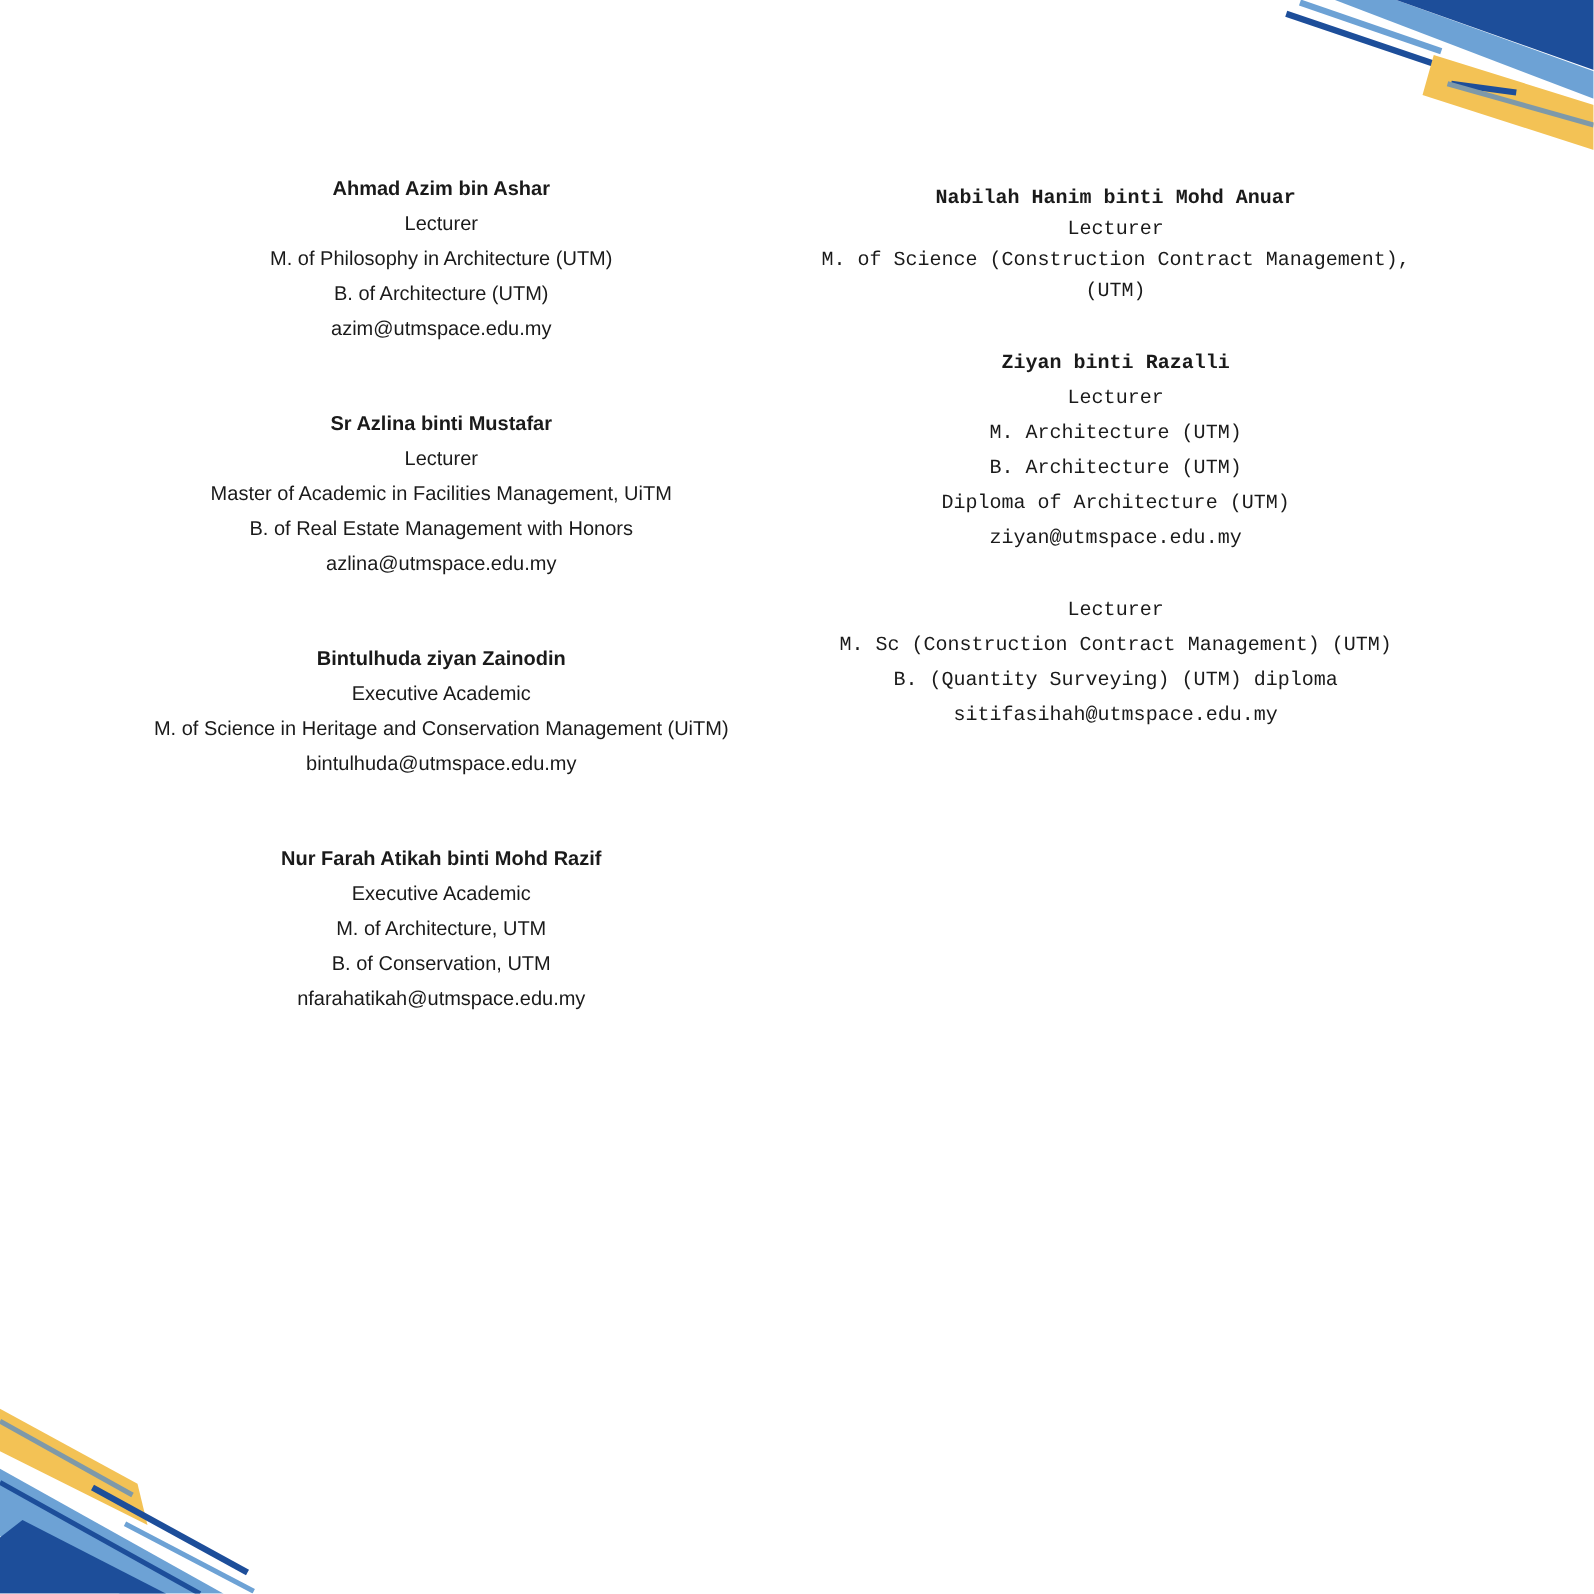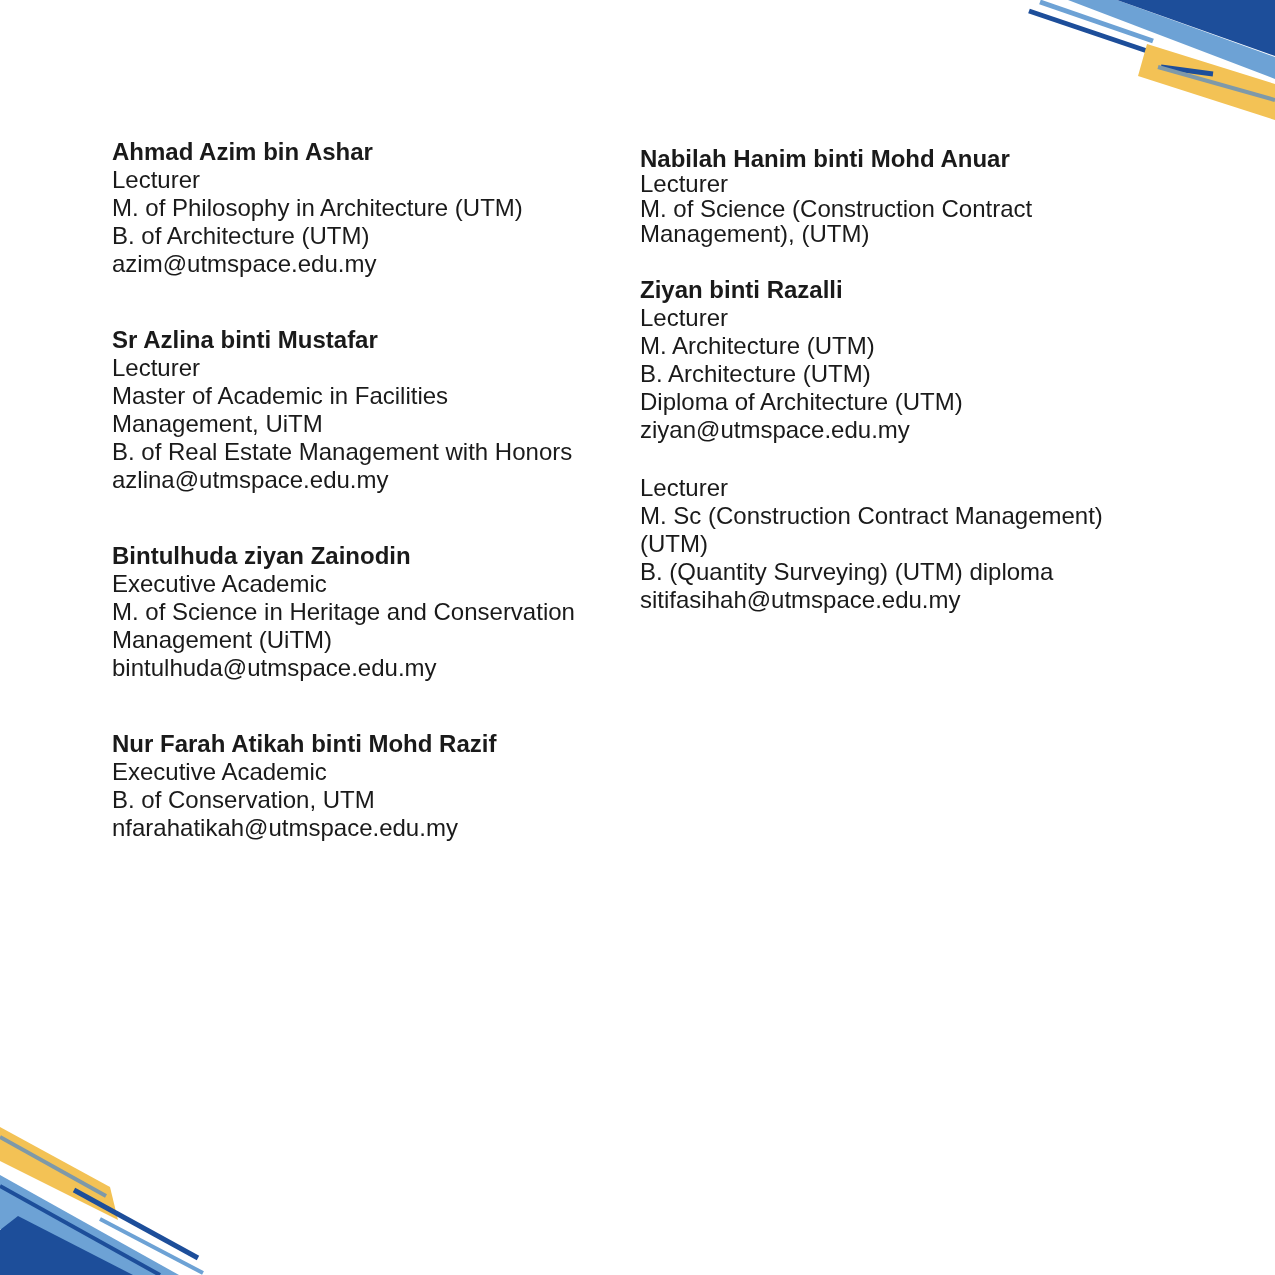--- a/index.html
+++ b/index.html
@@ -20,25 +20,26 @@
     position: absolute;
     left: 0; top: 0;
     width: 1275px;
     height: 1275px;
     pointer-events: none;
   }
   .column {
     position: absolute;
   }
   .col-left  { left: 112px; top: 138px; width: 482px; }
-  .col-right { left: 640px; top: 146px; width: 505px; }
+  .col-right { left: 640px; top: 146px; width: 505px; font-family: Liberation Mono, monospace; }
   .entry {
-    font-size: 24px;
+    font-size: 16px;
     line-height: 28px;
     margin-bottom: 48px;
+    text-align: center;
   }
   .col-right .entry { margin-bottom: 30px; }
   .col-right .entry:first-child { line-height: 25px; }
   .entry .name {
     font-weight: bold;
   }
 </style>
 </head>
 <body>
 
@@ -95,20 +96,21 @@
       <div class="quals">
             <div>M. of Science in Heritage and Conservation Management (UiTM)</div>
           </div>
       <div class="email">bintulhuda@utmspace.edu.my</div>
     </article>
 
     <article class="entry">
       <div class="name">Nur Farah Atikah binti Mohd Razif</div>
       <div class="title">Executive Academic</div>
       <div class="quals">
+            <div>M. of Architecture, UTM</div>
             <div>B. of Conservation, UTM</div>
           </div>
       <div class="email">nfarahatikah@utmspace.edu.my</div>
     </article>
   </section>
     <section class="column col-right">
     <article class="entry">
       <div class="name">Nabilah Hanim binti Mohd Anuar</div>
       <div class="title">Lecturer</div>
       <div class="quals">

